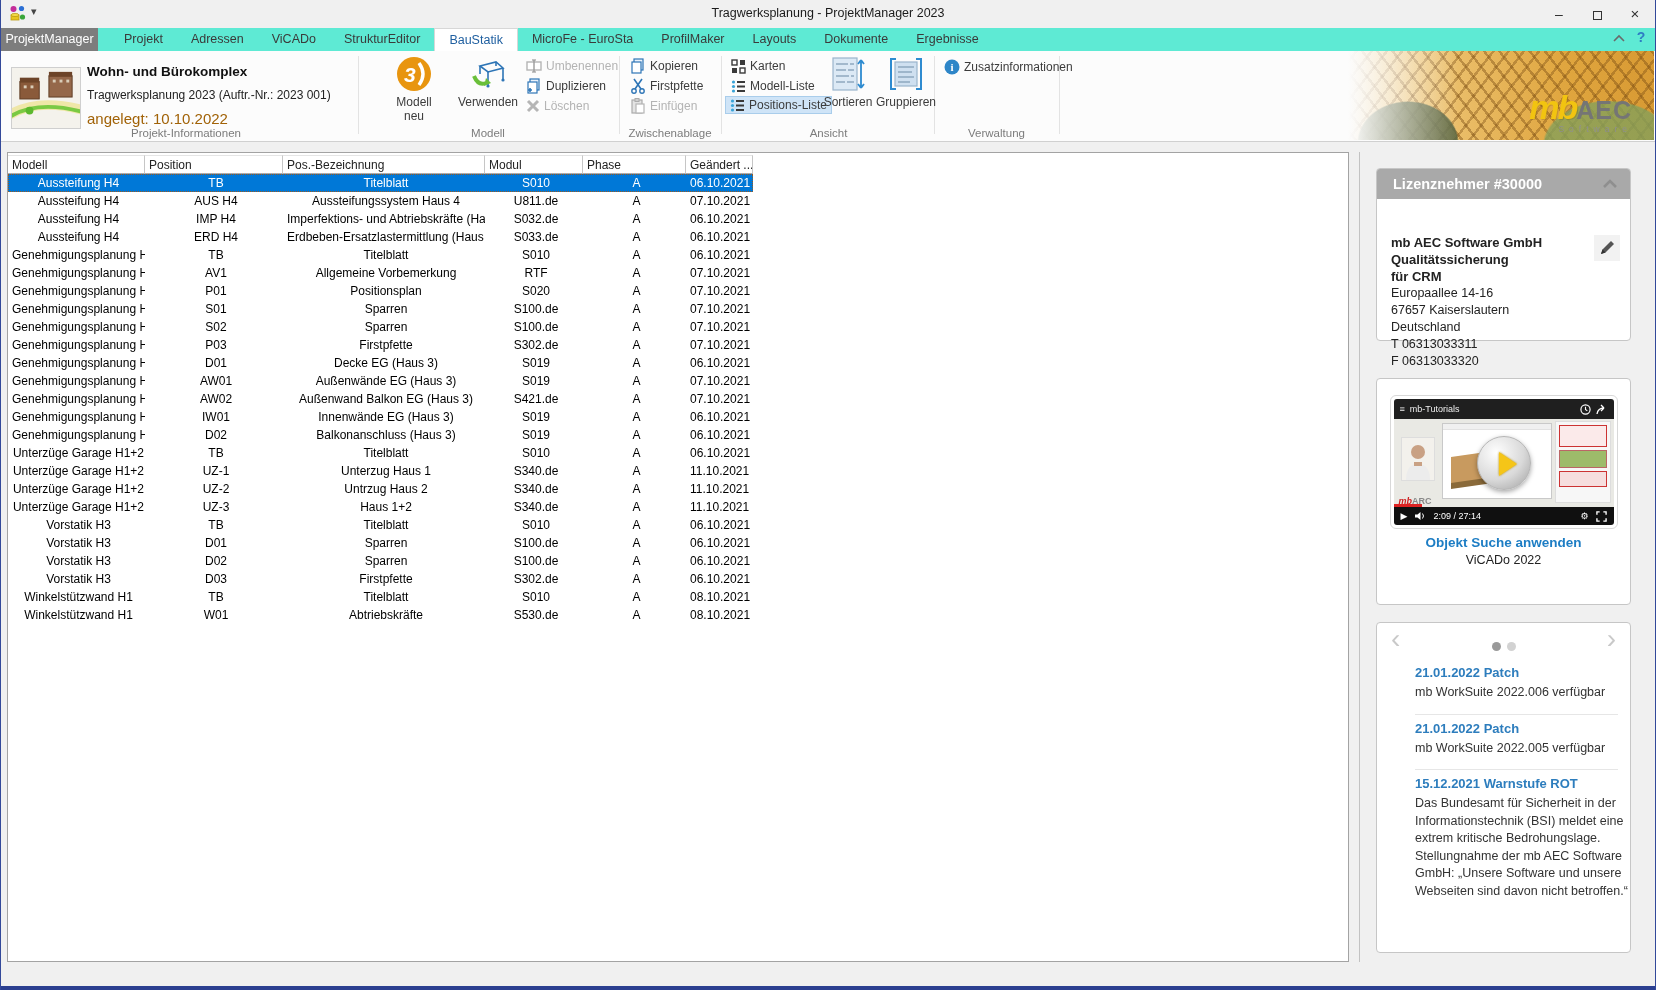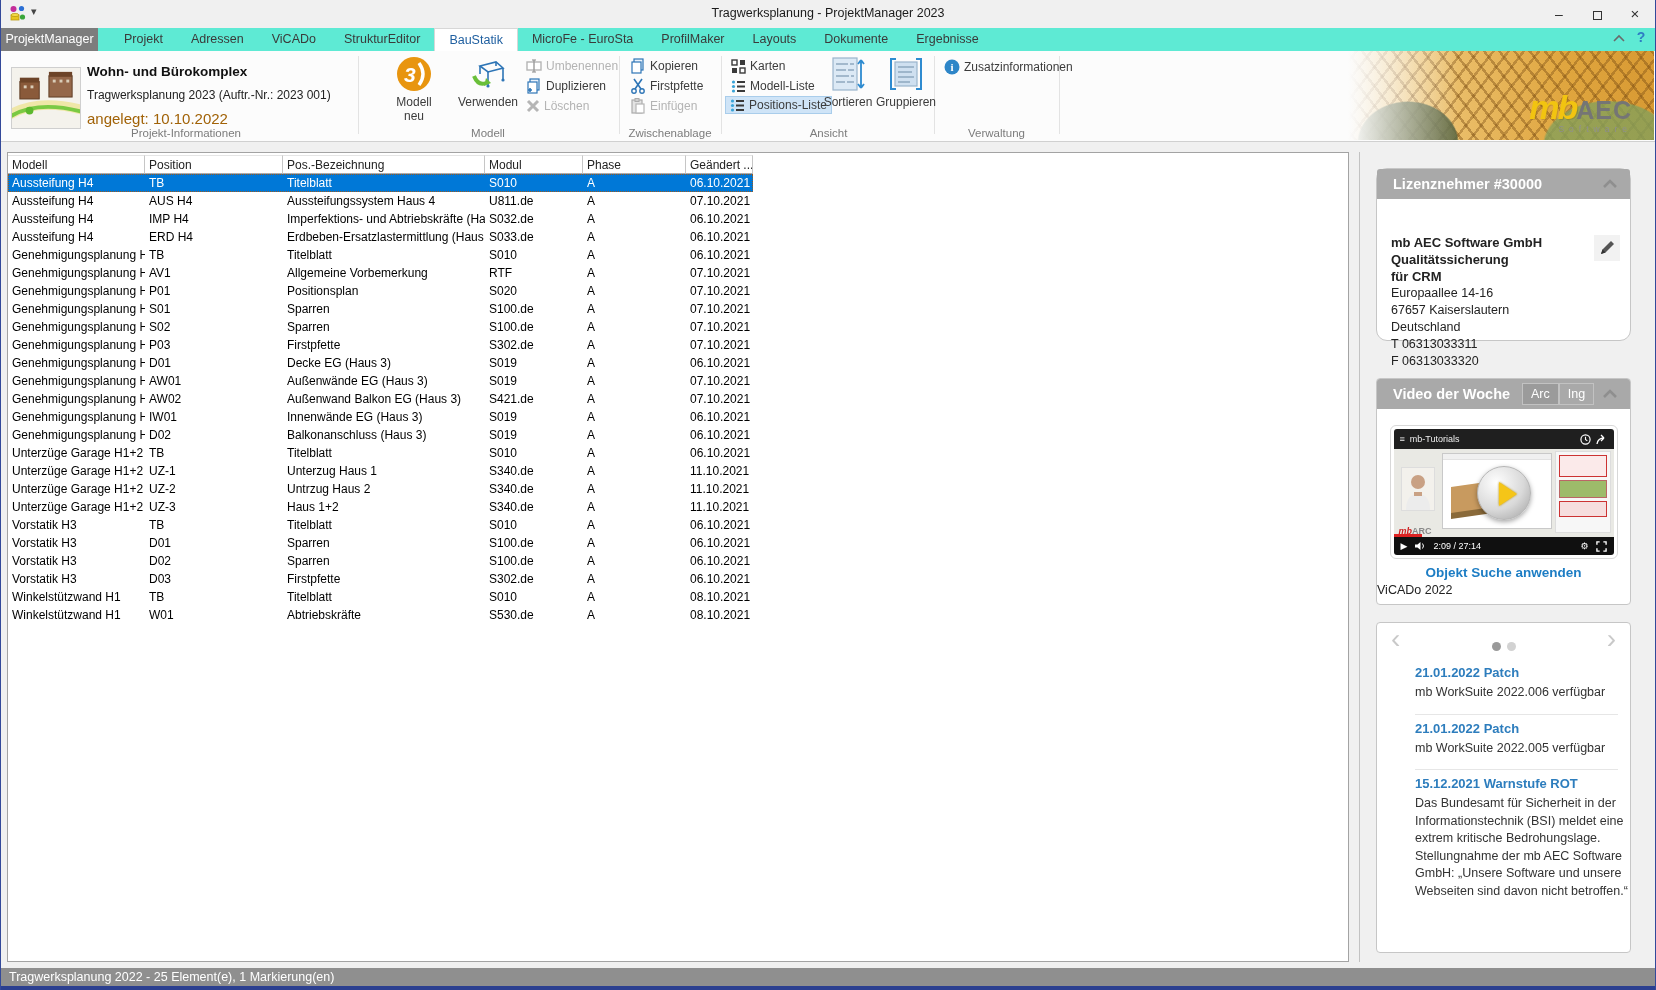--- a/index.html
+++ b/index.html
@@ -52,32 +52,32 @@
   .mb-logo .mb { font-style:italic; font-weight:900; font-size:34px; color:#f2c410; text-shadow:1px 1px 0 rgba(120,90,0,.25); letter-spacing:-2px; }
   .mb-logo .aec { font-weight:800; font-size:25px; color:#757575; letter-spacing:1px; }
   .mb-logo .sw { font-size:8.5px; color:#8f8f8f; letter-spacing:5px; margin-top:-3px; }
 
   
   .main { position:absolute; left:0; top:142px; width:100%; height:826px; background:#f0f0f0; }
   .table-panel { position:absolute; left:6px; top:10px; width:1342px; height:810px; background:#fff; border:1px solid #a3a3a3; overflow:hidden; }
   .thead { display:flex; margin-top:2px; }
   .th { height:19px; line-height:18px; font-size:12px; color:#222; padding-left:4px; background:#fff;
         border-right:1px solid #c6c6c6; border-bottom:1px solid #ababab; border-top:1px solid #e5e5e5; overflow:hidden; white-space:nowrap; }
-  .tr { display:flex; width:745px; height:18px; }
+  .tr { display:flex; width:745px; height:18px;text-align:center; }
   .td { height:18px; line-height:18px; font-size:12px; color:#000; padding-left:4px; overflow:hidden; white-space:nowrap; }
   .tr.selected { background:#0078d7; outline:1px dotted #9c5a1e; outline-offset:-1px; }
   .tr.selected .td { color:#fff; }
   .c0{width:137px}.c1{width:138px}.c2{width:202px}.c3{width:98px}.c4{width:103px}.c5{width:67px}
 
   
   .sb-divider { position:absolute; left:1358px; top:10px; width:1px; height:810px; background:#c2c2c2; }
   .panel { position:absolute; left:1375px; width:255px; background:#fff; border:1px solid #c6c6c6; border-radius:4px; }
   .panel-head { height:30px; background:#a9a9a9; border-radius:3px 3px 0 0; color:#fff; font-weight:bold; font-size:14.5px; line-height:30px; padding-left:16px; position:relative; }
   .panel-chevron { position:absolute; right:12px; top:10px; }
-  .lic { top:26px; height:173px;border-radius:11px; }
+  .lic { top:26px; height:173px; }
   .lic-body { padding:7px 0 0 14px; position:relative;margin-top:28px; }
   .lic-line { font-size:12.5px; color:#222; line-height:17px; }
   .lic-line.b { font-weight:bold; font-size:13px; }
   .edit-btn { position:absolute; right:10px; top:8px; width:26px; height:26px; background:#f2f2f2; text-align:center; }
   .vid { top:236px; height:227px; }
   .vid-tabs { position:absolute; left:145px; top:4px; display:flex; }
   .vid-tab { border:1px solid #c2c2c2; font-size:12.5px; font-weight:normal; color:#fff; line-height:20px; padding:0 8px; }
   .vid-tab.sel { background:#9b9b9b; }
   .vt { position:relative; width:228px; height:134px; margin:16px auto 0; border:1px solid #d8d8d8; border-radius:6px; background:#fff; padding:3px; }
   .vt-head { height:20px; background:#1f1f1f; border-radius:3px 3px 0 0; color:#eee; font-size:9px; display:flex; align-items:center; gap:5px; padding:0 6px; }
@@ -93,21 +93,21 @@
   .vt-r3 { margin:3px; height:16px; border:1px solid #c33; background:#f6dede; }
   .vt-play { position:absolute; left:50%; top:50%; width:54px; height:54px; margin:-27px 0 0 -27px; border-radius:50%;
              background:radial-gradient(circle at 35% 30%, #fefefe, #d9d9d9 55%, #9f9f9f); border:1px solid #b5b5b5; box-shadow:0 2px 5px rgba(0,0,0,.35); }
   .vt-play::after { content:""; position:absolute; left:21px; top:15px; border-left:18px solid #f5c518; border-top:12px solid transparent; border-bottom:12px solid transparent; filter:drop-shadow(0 0 1px #b98f00); }
   .vt-brand { position:absolute; left:5px; bottom:1px; font-size:9px; font-weight:bold; }
   .vt-brand .r { color:#cf1f1f; font-style:italic; }
   .vt-brand .g { color:#888; }
   .vt-prog { position:absolute; left:0; bottom:0; width:28px; height:3px; background:#d22; }
   .vt-ctrl { height:18px; background:#101010; border-radius:0 0 3px 3px; display:flex; align-items:center; gap:7px; padding:0 7px; color:#fff; font-size:9px; }
   .vid-link { text-align:center; margin-top:6px; font-size:13.5px; font-weight:bold; color:#1d7dc4; }
-  .vid-prod { text-align:left; margin-top:3px; font-size:12.5px; color:#222; }
+  .vid-prod { text-align:center; margin-top:3px; font-size:12.5px; color:#222; }
   .news { top:480px; height:331px; }
   .news-nav { position:relative; height:36px; }
   .news-arrow { position:absolute; top:-2px; font-size:28px; color:#c9c9c9; line-height:36px; }
   .news-arrow.l { left:14px; } .news-arrow.r { right:14px; }
   .news-dots { position:absolute; left:0; right:0; top:14px; text-align:center; }
   .dot { display:inline-block; width:9px; height:9px; border-radius:50%; margin:0 3px; }
   .dot.on { background:#9a9a9a; } .dot.off { background:#d2d2d2; }
   .news-list { padding:0 12px 0 14px; }
   .news-item { border-bottom:1px solid #e6e6e6; padding:6px 0 12px;margin-left:24px; }
   .news-item:last-child { border-bottom:none; }
@@ -553,30 +553,20 @@
         <div class="lic-line b">für CRM</div>
         <div class="lic-line">Europaallee 14-16</div>
         <div class="lic-line">67657 Kaiserslautern</div>
         <div class="lic-line">Deutschland</div>
         <div class="lic-line">T 06313033311</div>
         <div class="lic-line">F 06313033320</div>
       </div>
     </div>
 
     <div class="panel vid">
-      <div class="panel-head">
-        <span>Video der Woche</span>
-        <div class="vid-tabs">
-          <div class="vid-tab sel">Arc</div>
-          <div class="vid-tab">Ing</div>
-        </div>
-        <svg class="panel-chevron" width="16" height="10" viewBox="0 0 16 10">
-            <polyline points="2,8 8,2 14,8" fill="none" stroke="#8f8f8f" stroke-width="2.6"></polyline>
-          </svg>
-      </div>
       <div class="vt">
         <div class="vt-head">
           <span>≡</span>
           <span>mb-Tutorials</span>
           <span class="vt-sp"></span>
           <svg width="11" height="11" viewBox="0 0 12 12">
               <circle cx="6" cy="6" r="5" fill="none" stroke="#fff" stroke-width="1.3"></circle>
               <path d="M6 3 V6 L8 7.5" stroke="#fff" stroke-width="1.2" fill="none"></path>
             </svg>
           <svg width="12" height="11" viewBox="0 0 12 11">
@@ -642,15 +632,14 @@
             <div class="news-text">mb WorkSuite 2022.005 verfügbar</div>
           </div>
           <div class="news-item">
             <div class="news-title">15.12.2021 Warnstufe ROT</div>
             <div class="news-text">Das Bundesamt für Sicherheit in der Informationstechnik (BSI) meldet eine extrem kritische Bedrohungslage. Stellungnahme der mb AEC Software GmbH: „Unsere Software und unsere Webseiten sind davon nicht betroffen.“</div>
           </div>
         </div>
     </div>
   </div>
 
-  <div class="statusbar">Tragwerksplanung 2022 - 25 Element(e), 1 Markierung(en)</div>
   <div class="bottom-accent"></div>
 </div>
 
 </body></html>

